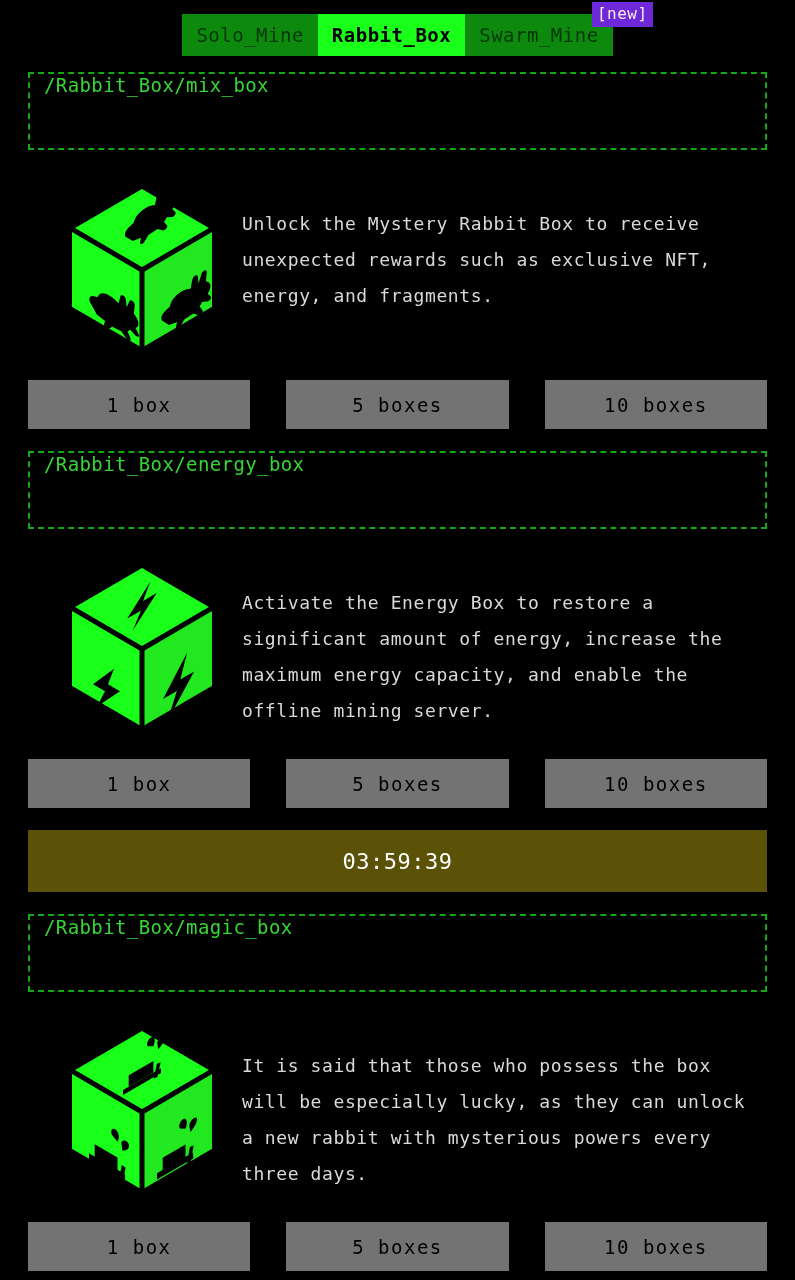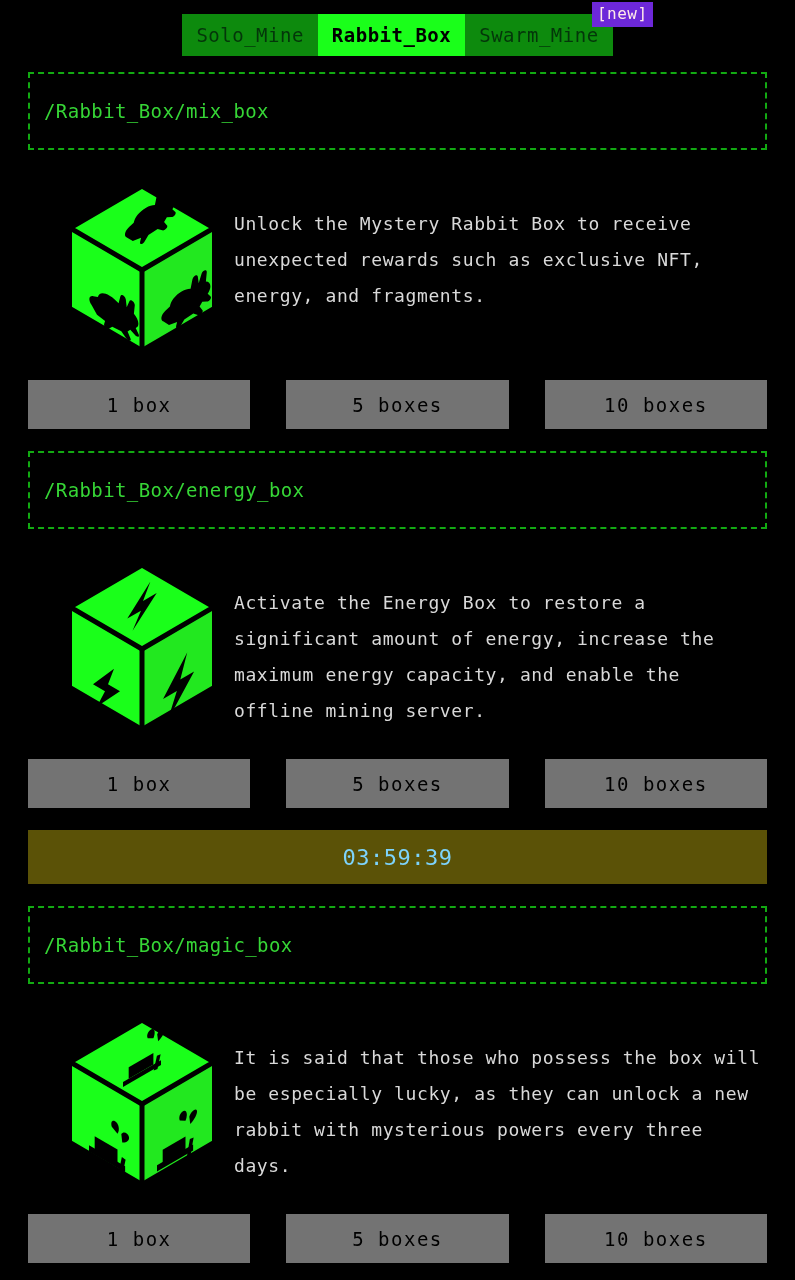--- a/index.html
+++ b/index.html
@@ -69,35 +69,35 @@
 
   
   .page {
     padding: 0 28px;
   }
 
   .path-box {
     border: 2px dashed #12a912;
     height: 78px;
     display: flex;
-    align-items: center;
+    align-items: flex-start;
     padding: 0 14px;
     margin-bottom: 28px;
   }
   .path-box .path-text {
     color: #36d636;
     font-size: 19px;
     letter-spacing: 0.4px;
     white-space: nowrap;
   }
 
   .box-row {
     display: flex;
     align-items: flex-start;
-    gap: 16px;
+    gap: 24px;
     margin-bottom: 26px;
   }
 
   .cube {
     flex: 0 0 152px;
     width: 152px;
     height: 172px;
     margin-left: 38px;
     margin-top: 4px;
   }
@@ -128,23 +128,23 @@
     font-size: 19px;
     letter-spacing: 1.5px;
     cursor: pointer;
     display: flex;
     align-items: center;
     justify-content: center;
   }
 
   
   .timer {
-    height: 54px;
+    height: 62px;
     background: #5b5207;
-    color: #7dd3fc;
+    color: #ffffff;
     display: flex;
     align-items: center;
     justify-content: center;
     font-size: 22px;
     letter-spacing: 0.5px;
     margin-bottom: 22px;
   }
 </style>
 </head>
 <body>

